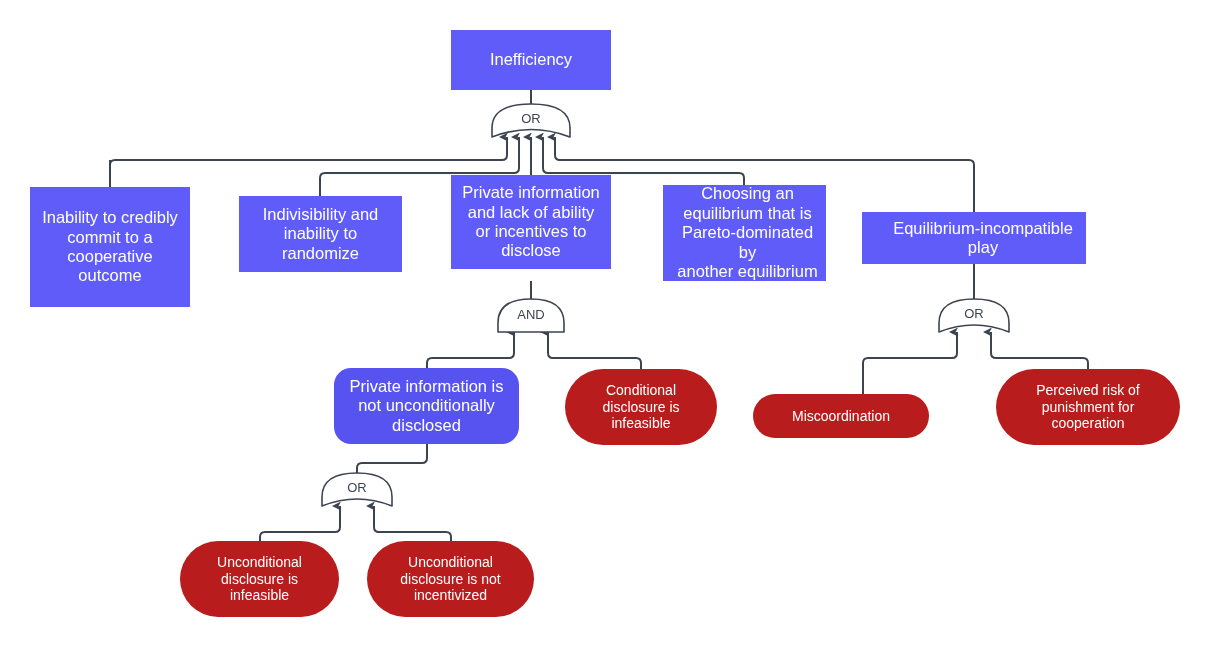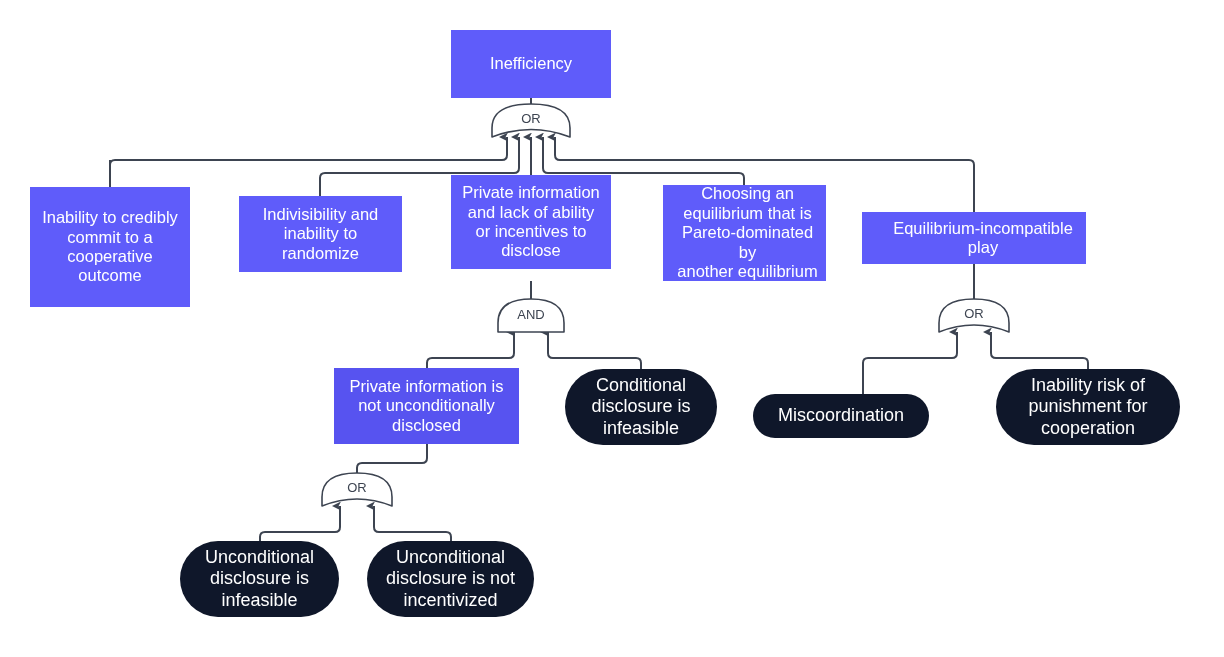--- a/index.html
+++ b/index.html
@@ -64,22 +64,22 @@
   }
   .node.rect {
     background: #5f5cfa;
     font-size: 16.5px;
     border-radius: 0;
   }
   .node.rect.dark {
     background: #5753f0;
   }
   .node.pill {
-    background: #0f172a;
-    font-size: 18px;
+    background: #b91c1c;
+    font-size: 14px;
     border-radius: 999px;
   }
 </style>
 </head>
 <body>
 
 <div id="diagram-root">
 
   <svg class="layer" viewBox="0 0 1224 657">
     <defs>
@@ -153,21 +153,21 @@
       <path class="gate-shape" d="M939 332
                Q974 318 1009 332
                L1009 323
                Q1009 299 974 299
                Q939 299 939 323
                Z"></path>
       <text class="gate-label" x="974" y="315">OR</text>
     </g>
   </svg>
 
-  <div class="node rect" style="left:451px; top:30px; width:160px; height:68px;text-align:center;">Inefficiency</div>
+  <div class="node rect" style="left:451px; top:30px; width:160px; height:60px;text-align:center;">Inefficiency</div>
 
   <div class="node rect" style="left:30px; top:187px; width:160px; height:120px;">Inability to credibly
 commit to a
 cooperative
 outcome</div>
 
   <div class="node rect" style="left:239px; top:196px; width:163px; height:76px;">Indivisibility and
 inability to
 randomize</div>
 
@@ -177,35 +177,35 @@
 disclose</div>
 
   <div class="node rect" style="left:663px; top:185px; width:163px; height:96px;padding-left:12px;">Choosing an
 equilibrium that is
 Pareto-dominated by
 another equilibrium</div>
 
   <div class="node rect" style="left:862px; top:212px; width:224px; height:52px;padding-left:24px;">Equilibrium-incompatible
 play</div>
 
-  <div class="node rect dark" style="left:334px; top:368px; width:185px; height:76px;">Private information is
+  <div class="node rect dark" style="left:334px; top:368px; width:185px; height:76px;border-radius:17px;">Private information is
 not unconditionally
 disclosed</div>
 
   <div class="node pill" style="left:565px; top:369px; width:152px; height:76px;">Conditional
 disclosure is
 infeasible</div>
 
   <div class="node pill" style="left:180px; top:541px; width:159px; height:76px;">Unconditional
 disclosure is
 infeasible</div>
 
   <div class="node pill" style="left:367px; top:541px; width:167px; height:76px;">Unconditional
 disclosure is not
 incentivized</div>
 
   <div class="node pill" style="left:753px; top:394px; width:176px; height:44px;">Miscoordination</div>
 
-  <div class="node pill" style="left:996px; top:369px; width:184px; height:76px;">Inability risk of
+  <div class="node pill" style="left:996px; top:369px; width:184px; height:76px;">Perceived risk of
 punishment for
 cooperation</div>
 
 </div>
 
 </body></html>

